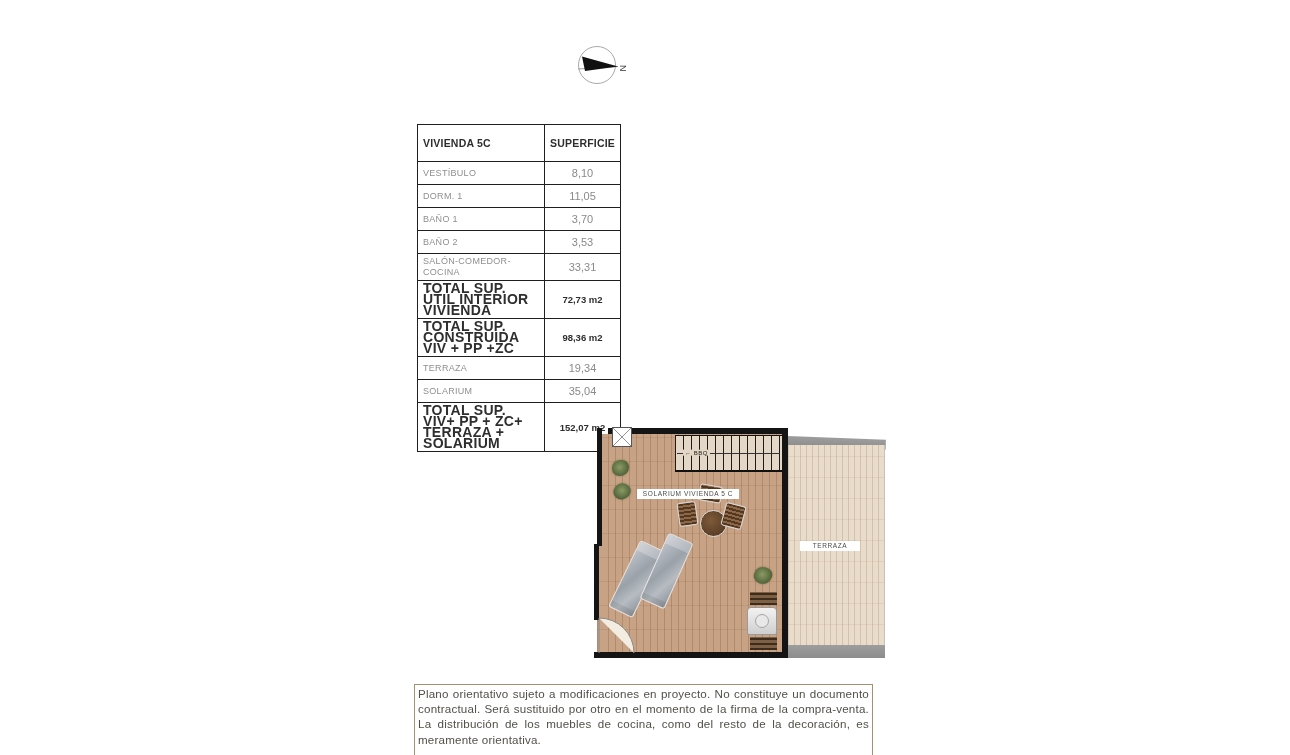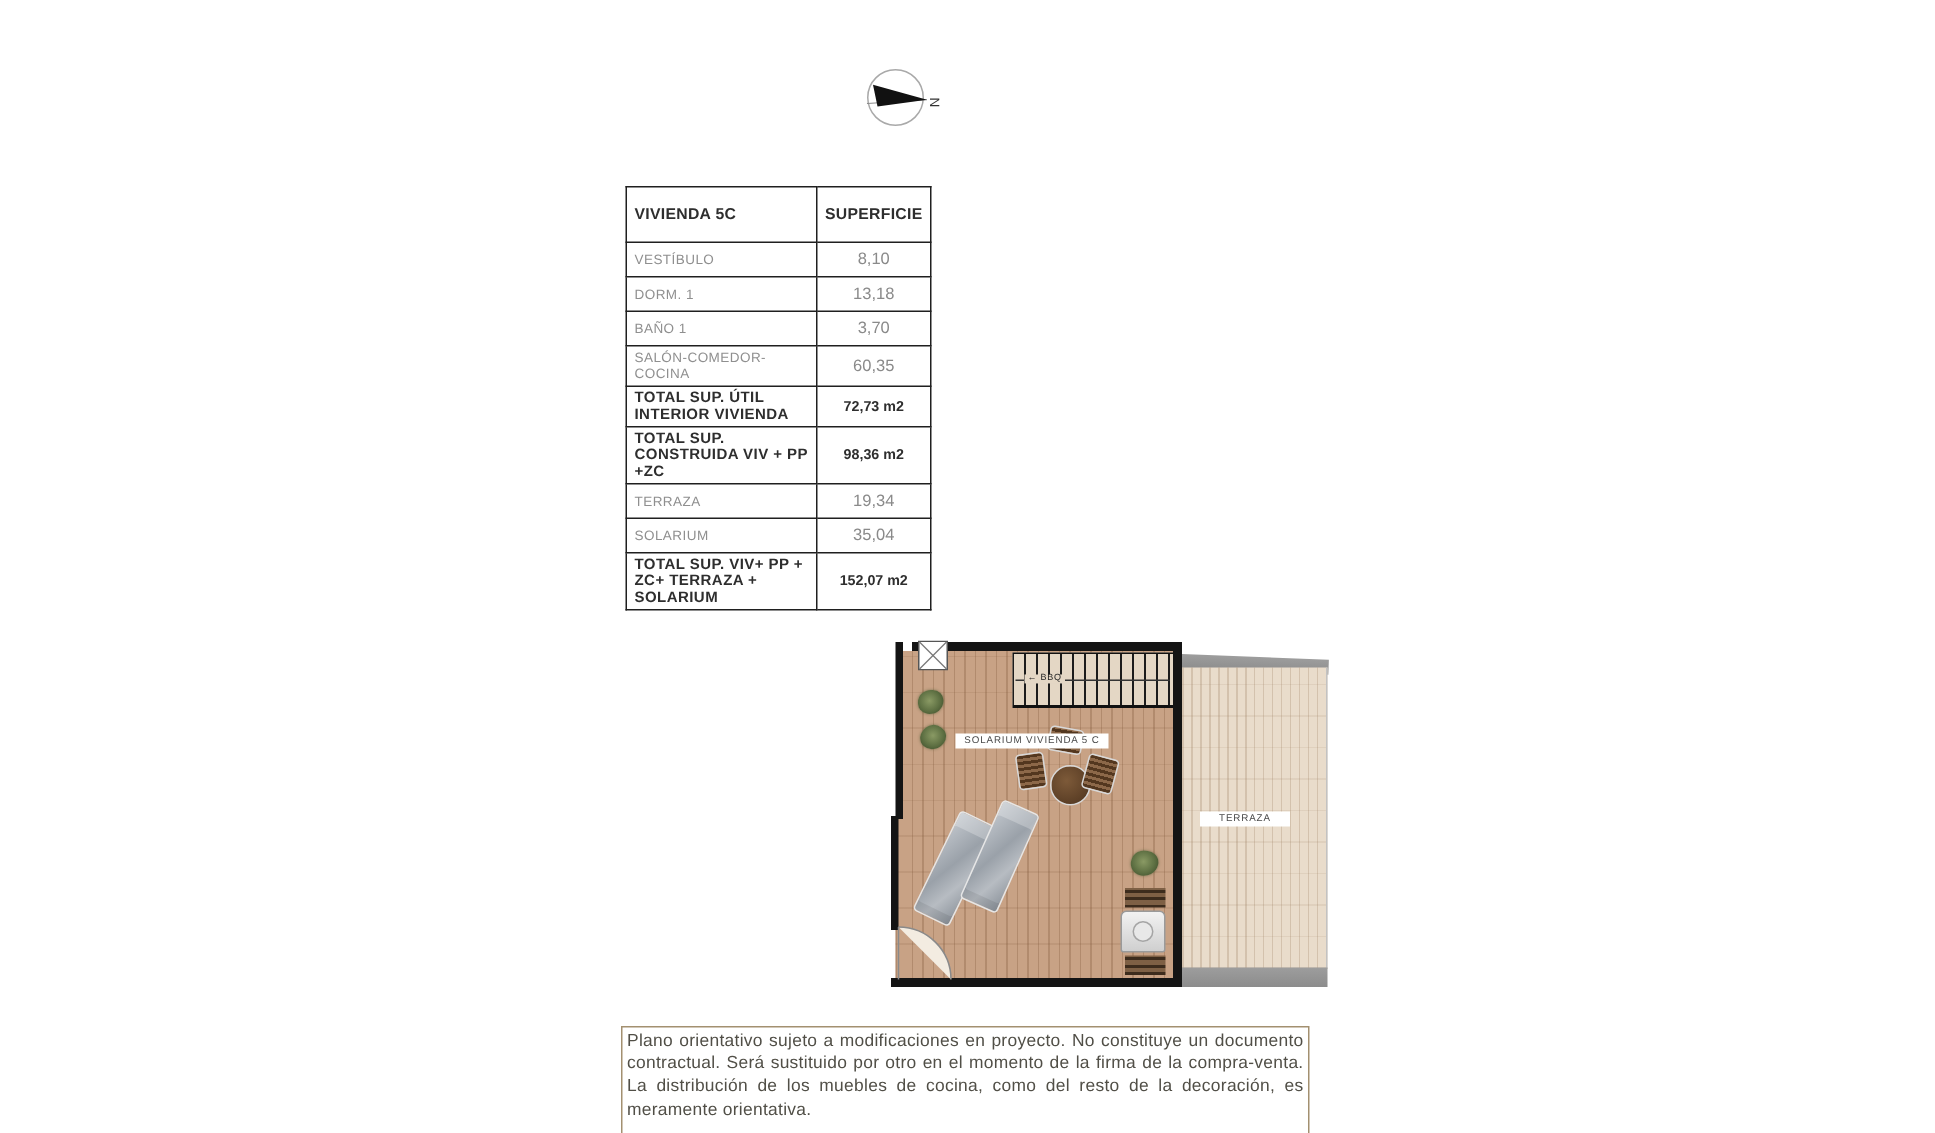--- a/index.html
+++ b/index.html
@@ -18,21 +18,21 @@
     padding:3px 5px; height:37px; letter-spacing:.2px;
   }
   #area-table th.num { text-align:center; }
   #area-table td.lbl {
     width:141px; font-size:9px; color:#8f8f8f; padding:2px 5px;
     letter-spacing:.3px; line-height:11px;
   }
   #area-table td.val { width:62px; font-size:11px; color:#8a8a8a; text-align:center; }
   #area-table tr.normal td { height:23px; }
   #area-table tr.total td { height:26px; }
-  #area-table tr.total td.lbl { color:#2e2e2e; font-weight:bold; font-size:10px; }
+  #area-table tr.total td.lbl { color:#2e2e2e; font-weight:bold; font-size:14px; }
   #area-table tr.total td.val { color:#2e2e2e; font-weight:bold; font-size:9.5px;margin-top:10px; }
 
   
   #plan { left:595px; top:426px; width:292px; height:234px; }
   .wood-dark {
     background-color:#c8a285;
     background-image:
       repeating-linear-gradient(90deg, rgba(125,85,55,.30) 0 1px, rgba(0,0,0,0) 1px 7px),
       repeating-linear-gradient(0deg,  rgba(125,85,55,.14) 0 1px, rgba(0,0,0,0) 1px 24px);
   }
@@ -113,29 +113,33 @@
       <th class="num">SUPERFICIE</th>
     </tr>
   </thead>
   <tbody id="area-table-body">
       <tr class="normal">
         <td class="lbl">VESTÍBULO</td>
         <td class="val">8,10</td>
       </tr>
       <tr class="normal">
         <td class="lbl">DORM. 1</td>
-        <td class="val">13,18</td>
+        <td class="val">11,05</td>
       </tr>
       <tr class="normal">
         <td class="lbl">BAÑO 1</td>
         <td class="val">3,70</td>
       </tr>
       <tr class="normal">
+        <td class="lbl">BAÑO 2</td>
+        <td class="val">3,53</td>
+      </tr>
+      <tr class="normal">
         <td class="lbl">SALÓN-COMEDOR-COCINA</td>
-        <td class="val">60,35</td>
+        <td class="val">33,31</td>
       </tr>
       <tr class="total">
         <td class="lbl">TOTAL SUP. ÚTIL INTERIOR VIVIENDA</td>
         <td class="val">72,73 m2</td>
       </tr>
       <tr class="total">
         <td class="lbl">TOTAL SUP. CONSTRUIDA VIV + PP +ZC</td>
         <td class="val">98,36 m2</td>
       </tr>
       <tr class="normal">

